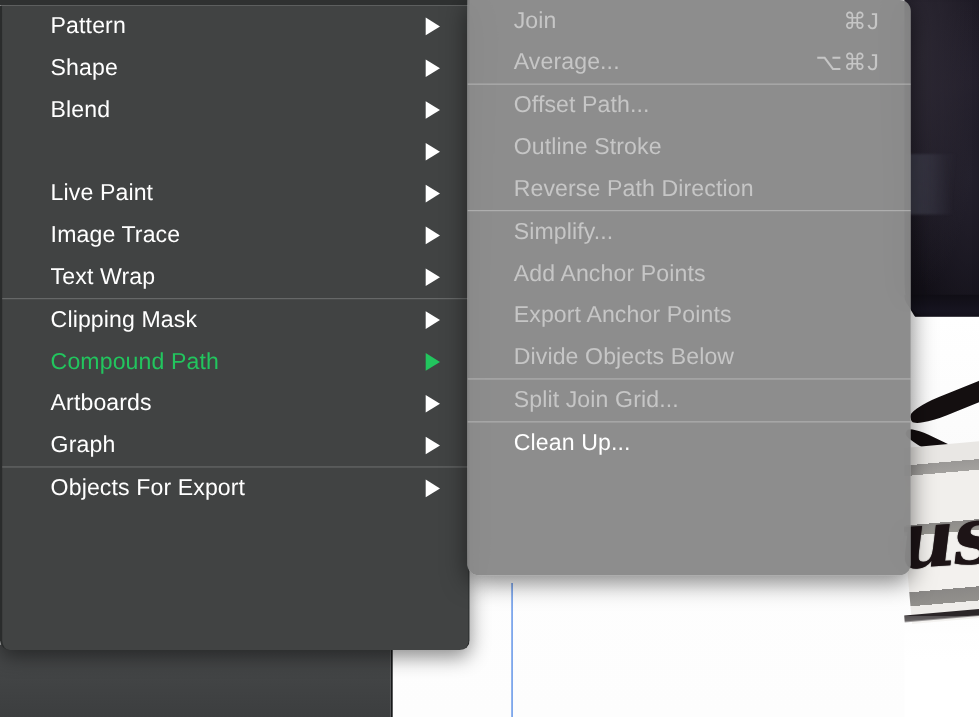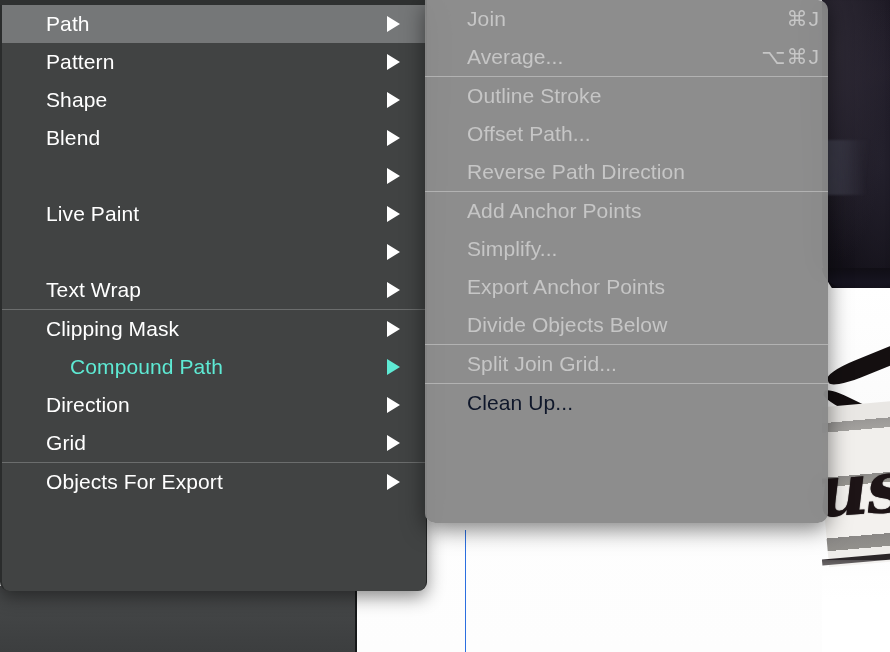--- a/index.html
+++ b/index.html
@@ -208,22 +208,21 @@
     border-bottom-left-radius: 9px;
     border-bottom-right-radius: 9px;
     box-shadow: 0 6px 18px rgba(0,0,0,.45);
   }
   #main-menu .sep { background: #6b6d6d; }
   #main-menu .menu-row { color: #ffffff; }
   #main-menu .menu-row.highlighted {
     background: #757778;
   }
   #main-menu .menu-row.disabled {
-    color: #5eead4;
-    margin-left: 24px;
+    color: #22c55e;
   }
   #main-menu .top-strip {
     position: absolute;
     left: -2px; top: -5px;
     width: 427px; height: 5px;
     background: #2f3131;
   }
 
   
   #sub-menu {
@@ -233,23 +232,23 @@
     height: 523px;
     background: rgba(132,132,132,0.93);
     color: #cfcfcf;
     border-radius: 10px;
     border-top-left-radius: 0;
     box-shadow: 0 6px 22px rgba(0,0,0,.5);
     backdrop-filter: blur(14px);
     overflow: hidden;
   }
   #sub-menu .sep { background: rgba(210,210,210,.55); }
-  #sub-menu .menu-row { padding: 0 8px 0 42px; }
+  #sub-menu .menu-row { padding: 0 28px 0 42px; }
   #sub-menu .menu-row.disabled { color: #c6c6c6; }
-  #sub-menu .menu-row.enabled { color: #0f172a; }
+  #sub-menu .menu-row.enabled { color: #ffffff; }
 </style>
 </head>
 <body>
 
 <div id="stage">
 
   <div class="canvas">
     <div class="guide-vertical"></div>
   </div>
 
@@ -263,25 +262,20 @@
     <div class="art-word">us</div>
     <div class="art-bottomline"></div>
     <div class="art-fade"></div>
   </div>
 
   <div class="side-panel"></div>
 
   <div class="menu" id="main-menu">
     <div class="top-strip"></div>
     <div id="main-menu-body">
-        <div class="menu-row highlighted">
-          <span class="label">Path</span>
-          <span class="spacer"></span>
-          <span class="arrow"></span>
-        </div>
         <div class="menu-row normal">
           <span class="label">Pattern</span>
           <span class="spacer"></span>
           <span class="arrow"></span>
         </div>
         <div class="menu-row normal">
           <span class="label">Shape</span>
           <span class="spacer"></span>
           <span class="arrow"></span>
         </div>
@@ -293,46 +287,47 @@
         <div class="menu-row normal">
           <span class="spacer"></span>
           <span class="arrow"></span>
         </div>
         <div class="menu-row normal">
           <span class="label">Live Paint</span>
           <span class="spacer"></span>
           <span class="arrow"></span>
         </div>
         <div class="menu-row normal">
+          <span class="label">Image Trace</span>
           <span class="spacer"></span>
           <span class="arrow"></span>
         </div>
         <div class="menu-row normal">
           <span class="label">Text Wrap</span>
           <span class="spacer"></span>
           <span class="arrow"></span>
         </div>
         <div class="sep"></div>
         <div class="menu-row normal">
           <span class="label">Clipping Mask</span>
           <span class="spacer"></span>
           <span class="arrow"></span>
         </div>
         <div class="menu-row disabled">
           <span class="label">Compound Path</span>
           <span class="spacer"></span>
           <span class="arrow"></span>
         </div>
         <div class="menu-row normal">
-          <span class="label">Direction</span>
-          <span class="spacer"></span>
-          <span class="arrow"></span>
-        </div>
-        <div class="menu-row normal">
-          <span class="label">Grid</span>
+          <span class="label">Artboards</span>
+          <span class="spacer"></span>
+          <span class="arrow"></span>
+        </div>
+        <div class="menu-row normal">
+          <span class="label">Graph</span>
           <span class="spacer"></span>
           <span class="arrow"></span>
         </div>
         <div class="sep"></div>
         <div class="menu-row normal">
           <span class="label">Objects For Export</span>
           <span class="spacer"></span>
           <span class="arrow"></span>
         </div>
       </div>
@@ -345,38 +340,38 @@
           <span class="spacer"></span>
           <span class="shortcut">⌘J</span>
         </div>
         <div class="menu-row disabled">
           <span class="label">Average...</span>
           <span class="spacer"></span>
           <span class="shortcut">⌥⌘J</span>
         </div>
         <div class="sep"></div>
         <div class="menu-row disabled">
+          <span class="label">Offset Path...</span>
+          <span class="spacer"></span>
+        </div>
+        <div class="menu-row disabled">
           <span class="label">Outline Stroke</span>
           <span class="spacer"></span>
         </div>
         <div class="menu-row disabled">
-          <span class="label">Offset Path...</span>
-          <span class="spacer"></span>
-        </div>
-        <div class="menu-row disabled">
           <span class="label">Reverse Path Direction</span>
           <span class="spacer"></span>
         </div>
         <div class="sep"></div>
         <div class="menu-row disabled">
+          <span class="label">Simplify...</span>
+          <span class="spacer"></span>
+        </div>
+        <div class="menu-row disabled">
           <span class="label">Add Anchor Points</span>
-          <span class="spacer"></span>
-        </div>
-        <div class="menu-row disabled">
-          <span class="label">Simplify...</span>
           <span class="spacer"></span>
         </div>
         <div class="menu-row disabled">
           <span class="label">Export Anchor Points</span>
           <span class="spacer"></span>
         </div>
         <div class="menu-row disabled">
           <span class="label">Divide Objects Below</span>
           <span class="spacer"></span>
         </div>

